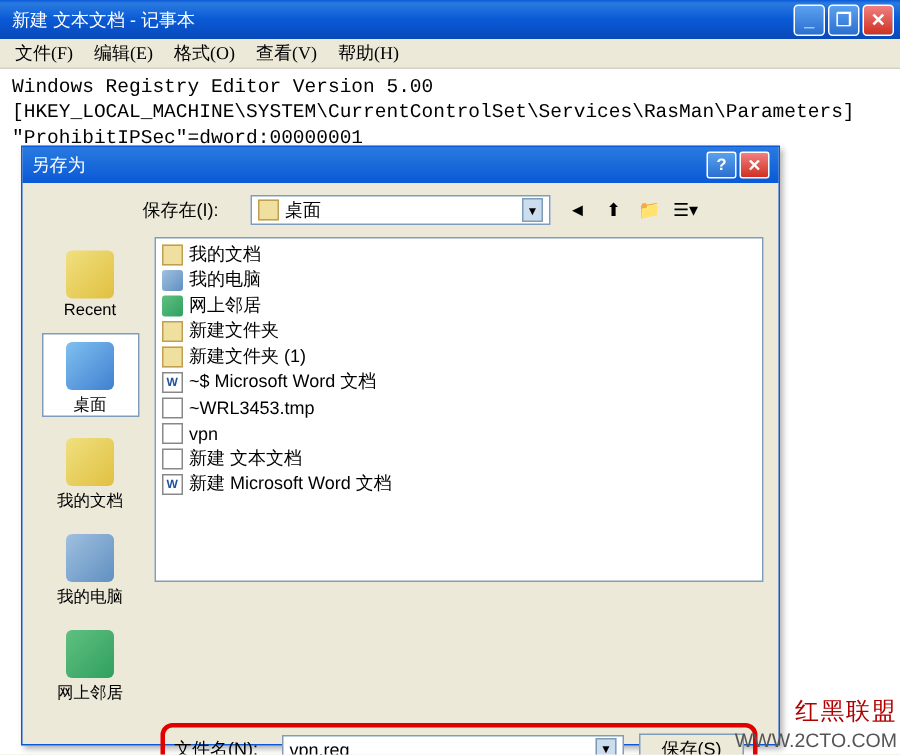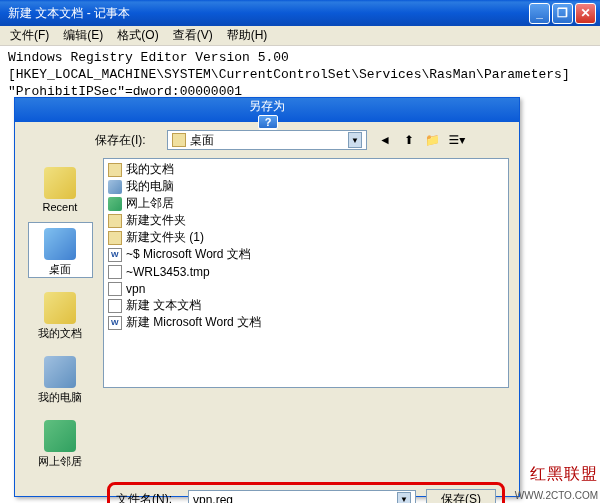--- a/index.html
+++ b/index.html
@@ -4,25 +4,25 @@
 <style>
 * { box-sizing: border-box; margin: 0; padding: 0; }
 body { font-family: "SimSun", Tahoma, sans-serif; font-size: 12px; background: #fff; width: 600px; height: 503px; overflow: hidden; position: relative; }
 .titlebar { height: 26px; background: linear-gradient(to bottom, #0a59d6 0%, #2a7ae0 8%, #0a59d6 50%, #0849b8 100%); display: flex; align-items: center; padding: 0 4px; color: #fff; font-size: 12px; }
 .titlebar .title { flex: 1; padding-left: 4px; }
 .winbtns { display: flex; gap: 2px; }
 .winbtn { width: 21px; height: 21px; border: 1px solid #fff; border-radius: 3px; display: flex; align-items: center; justify-content: center; font-size: 12px; font-weight: bold; cursor: pointer; }
 .winbtn.close { background: linear-gradient(to bottom,#f08080,#d03020); }
 .winbtn.min, .winbtn.max { background: linear-gradient(to bottom,#5aa0f0,#2a70d0); }
 .menubar { height: 20px; background: #ece9d8; border-bottom: 1px solid #d4d0c8; display: flex; align-items: center; padding: 0 4px; gap: 2px; }
-.menubar span { padding: 2px 6px; cursor: default; }
+.menubar span { padding: 2px 6px; cursor: default; font-family: Liberation Serif, serif; }
 .content { padding: 4px 8px; font-family: "Courier New", monospace; font-size: 13px; line-height: 1.3; white-space: pre; }
 
 .dialog { position: absolute; left: 14px; top: 97px; width: 506px; height: 400px; border: 1px solid #0a59d6; background: #ece9d8; box-shadow: 2px 2px 4px rgba(0,0,0,0.3); }
-.dlg-titlebar { height: 24px; background: linear-gradient(to bottom,#2a7ae0,#0a59d6); display: flex; align-items: center; padding: 0 6px; color: #fff; flex-direction: column; }
+.dlg-titlebar { height: 24px; background: linear-gradient(to bottom,#2a7ae0,#0a59d6); display: flex; align-items: center; padding: 0 6px; color: #fff; }
 .dlg-titlebar .title { flex: 1; font-size: 12px; }
 .dlg-help, .dlg-close { width: 20px; height: 18px; border: 1px solid #fff; border-radius: 2px; display: flex; align-items: center; justify-content: center; font-size: 11px; font-weight: bold; margin-left: 2px; cursor: pointer; }
 .dlg-help { background: linear-gradient(to bottom,#5aa0f0,#2a70d0); }
 .dlg-close { background: linear-gradient(to bottom,#f08080,#d03020); }
 
 .dlg-body { padding: 8px 10px 10px 10px; height: calc(100% - 24px); position: relative; }
 
 .row-top { display: flex; align-items: center; margin-bottom: 8px; margin-left: 70px; }
 .row-top .lbl { width: 72px; text-align: left; }
 .combo { flex: 0 0 200px; height: 20px; border: 1px solid #7f9db9; background: #fff; display: flex; align-items: center; padding: 0 4px; }
@@ -55,21 +55,21 @@
 
 .bottom-rows { margin-left: 78px; margin-top: 6px; position: relative; padding: 6px 4px 4px 4px; }
 .redbox { border: 3px solid #e00000; border-radius: 8px; padding: 4px 6px; }
 .brow { display: flex; align-items: center; margin-bottom: 6px; }
 .brow .blbl { width: 72px; }
 .tfield, .dcombo { flex: 1; height: 20px; border: 1px solid #7f9db9; background: #fff; display: flex; align-items: center; padding: 0 4px; }
 .dcombo .arrow, .tfield .arrow { width: 14px; height: 16px; background: #cde; border: 1px solid #7f9db9; display: flex; align-items: center; justify-content: center; font-size: 8px; margin-left: auto; }
 .btn { width: 70px; height: 21px; border: 1px solid #7f9db9; background: #ece9d8; margin-left: 10px; cursor: pointer; font-size: 12px; }
 
 .watermark1 { position: absolute; right: 2px; bottom: 18px; color: #b00000; font-size: 16px; font-family: "SimHei", sans-serif; letter-spacing: 1px; margin-top: 17px; }
-.watermark2 { position: absolute; right: 2px; bottom: 2px; color: #555; font-size: 10px; font-family: Verdana, sans-serif; }
+.watermark2 { position: absolute; right: 2px; bottom: 2px; color: #555; font-size: 13px; font-family: Verdana, sans-serif; }
 </style>
 </head>
 <body>
 
 <div class="titlebar">
   <span class="title">新建 文本文档 - 记事本</span>
   <div class="winbtns">
     <div class="winbtn min">_</div>
     <div class="winbtn max">❐</div>
     <div class="winbtn close">✕</div>

